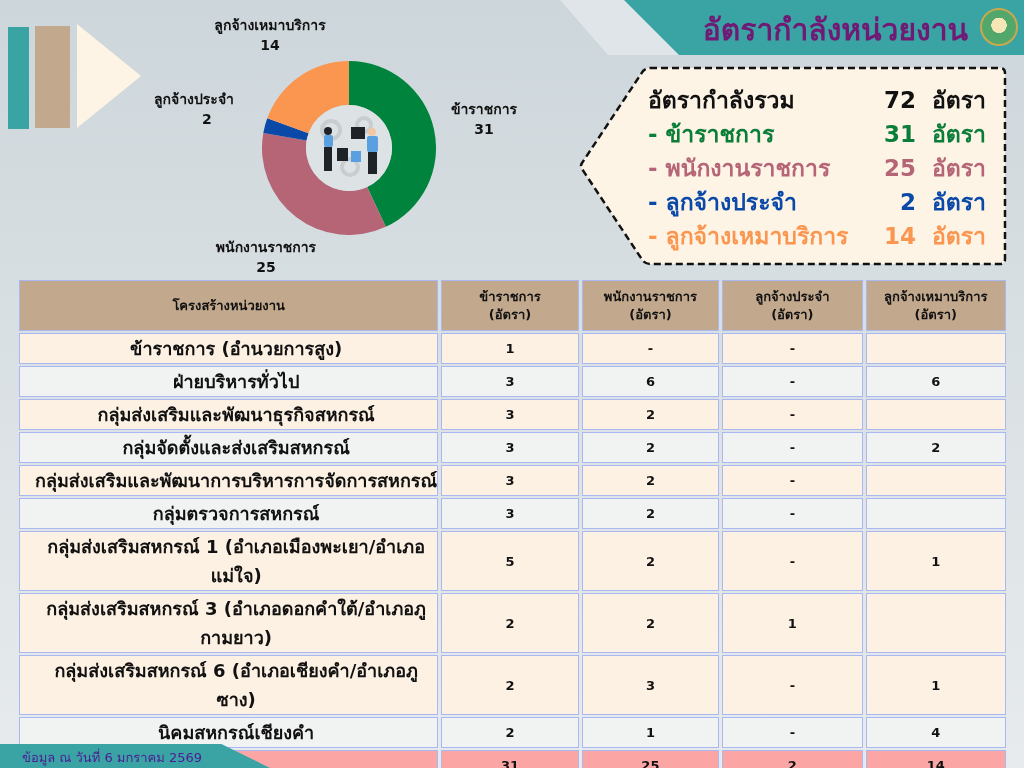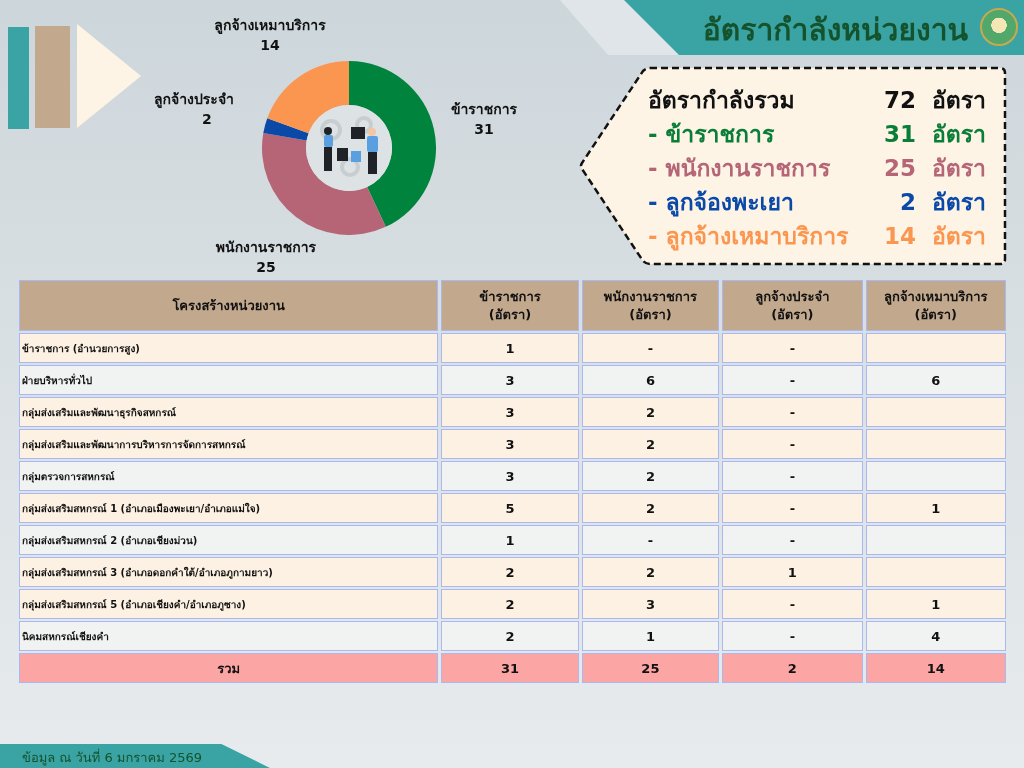--- a/index.html
+++ b/index.html
@@ -16,21 +16,21 @@
     background: #dfe5e8;
     clip-path: polygon(0 0, 60% 0, 100% 100%, 40% 100%);
   }
   .hdr-banner {
     position: absolute; top: 0; right: 0; width: 400px; height: 55px;
     background: #3aa3a4;
     clip-path: polygon(0 0, 100% 0, 100% 100%, 55px 100%);
   }
   .hdr-title {
     position: absolute; top: 6px; right: 56px;
-    font-size: 30px; font-weight: bold; color: #14532d; white-space: nowrap;
+    font-size: 30px; font-weight: bold; color: #701a75; white-space: nowrap;
     font-family: "DejaVu Sans", sans-serif;
     margin-left: 15px;
   }
   .logo {
     position: absolute; top: 8px; right: 6px; width: 38px; height: 38px; border-radius: 50%;
     background: radial-gradient(circle at 50% 45%, #f4e6b5 0 30%, #52a76a 31% 100%);
     border: 2px solid #c9a94f;
   }
   
   .deco-teal { position: absolute; left: 8px; top: 27px; width: 21px; height: 102px; background: #3aa3a4; }
@@ -57,32 +57,32 @@
   table.grid {
     position: absolute; left: 16px; top: 278px; width: 993px;
     border-collapse: separate; border-spacing: 3px 2px;
     font-family: "DejaVu Sans", sans-serif;
   }
   table.grid th, table.grid td {
     border: 1px solid #a9b8f2; font-size: 13px; font-weight: bold; color: #111;
   }
   table.grid th { background: #c2a88d; height: 51px; font-size: 13px; line-height: 18px; text-align: center; font-weight: bold; }
   table.grid td { height: 30px; text-align: center; }
-  table.grid td.name { text-align: left; padding-left: 2px; font-size: 10px; }
+  table.grid td.name { text-align: center; padding-left: 15px; font-size: 18px; }
   tr.odd td { background: #fdf1e3; }
   tr.even td { background: #f1f2f2; }
   tr.total td { background: #fca5a5; }
   col.c0 { width: 418px; } col.c1 { width: 137px; } col.c2 { width: 137px; } col.c3 { width: 140px; } col.c4 { width: 140px; }
 
   
   .foot {
     position: absolute; left: 0; top: 744px; width: 270px; height: 24px; background: #3aa3a4;
     clip-path: polygon(0 0, 82% 0, 100% 100%, 0 100%);
   }
-  .foot-text { position: absolute; left: 22px; top: 747px; font-size: 13px; color: #14532d; white-space: nowrap; }
+  .foot-text { position: absolute; left: 22px; top: 747px; font-size: 13px; color: #4c1d95; white-space: nowrap; }
 </style>
 </head>
 <body>
 
 <div class="hdr-stripe-light"></div>
 <div class="hdr-banner"></div>
 <div class="hdr-title">อัตรากำลังหน่วยงาน</div>
 <div class="logo"></div>
 
 <div class="deco-teal"></div>
@@ -145,21 +145,21 @@
   </div>
   <div class="sum-row" style="top:50px; color:#0a7d38;text-decoration:underline;">
     <span class="lbl">- ข้าราชการ</span>
     <span class="val" style="white-space:pre;">31  อัตรา</span>
   </div>
   <div class="sum-row" style="top:84px; color:#b56576;">
     <span class="lbl">- พนักงานราชการ</span>
     <span class="val" style="white-space:pre;">25  อัตรา</span>
   </div>
   <div class="sum-row" style="top:118px; color:#0a49a8;">
-    <span class="lbl">- ลูกจ้องพะเยา</span>
+    <span class="lbl">- ลูกจ้างประจำ</span>
     <span class="val" style="white-space:pre;">2  อัตรา</span>
   </div>
   <div class="sum-row" style="top:152px; color:#fb9650;">
     <span class="lbl">- ลูกจ้างเหมาบริการ</span>
     <span class="val" style="white-space:pre;">14  อัตรา</span>
   </div>
 </div>
 
 <table class="grid">
   <colgroup>
@@ -205,20 +205,27 @@
         <td>-</td>
         <td>6</td>
       </tr>
     <tr class="odd">
         <td class="name">กลุ่มส่งเสริมและพัฒนาธุรกิจสหกรณ์</td>
         <td>3</td>
         <td>2</td>
         <td>-</td>
         <td></td>
       </tr>
+    <tr class="even">
+        <td class="name">กลุ่มจัดตั้งและส่งเสริมสหกรณ์</td>
+        <td>3</td>
+        <td>2</td>
+        <td>-</td>
+        <td>2</td>
+      </tr>
     <tr class="odd">
         <td class="name">กลุ่มส่งเสริมและพัฒนาการบริหารการจัดการสหกรณ์</td>
         <td>3</td>
         <td>2</td>
         <td>-</td>
         <td></td>
       </tr>
     <tr class="even">
         <td class="name">กลุ่มตรวจการสหกรณ์</td>
         <td>3</td>
@@ -226,36 +233,29 @@
         <td>-</td>
         <td></td>
       </tr>
     <tr class="odd">
         <td class="name">กลุ่มส่งเสริมสหกรณ์ 1 (อำเภอเมืองพะเยา/อำเภอแม่ใจ)</td>
         <td>5</td>
         <td>2</td>
         <td>-</td>
         <td>1</td>
       </tr>
-    <tr class="even">
-        <td class="name">กลุ่มส่งเสริมสหกรณ์ 2 (อำเภอเชียงม่วน)</td>
-        <td>1</td>
-        <td>-</td>
-        <td>-</td>
-        <td></td>
-      </tr>
     <tr class="odd">
         <td class="name">กลุ่มส่งเสริมสหกรณ์ 3 (อำเภอดอกคำใต้/อำเภอภูกามยาว)</td>
         <td>2</td>
         <td>2</td>
         <td>1</td>
         <td></td>
       </tr>
     <tr class="odd">
-        <td class="name">กลุ่มส่งเสริมสหกรณ์ 5 (อำเภอเชียงคำ/อำเภอภูซาง)</td>
+        <td class="name">กลุ่มส่งเสริมสหกรณ์ 6 (อำเภอเชียงคำ/อำเภอภูซาง)</td>
         <td>2</td>
         <td>3</td>
         <td>-</td>
         <td>1</td>
       </tr>
     <tr class="even">
         <td class="name">นิคมสหกรณ์เชียงคำ</td>
         <td>2</td>
         <td>1</td>
         <td>-</td>

